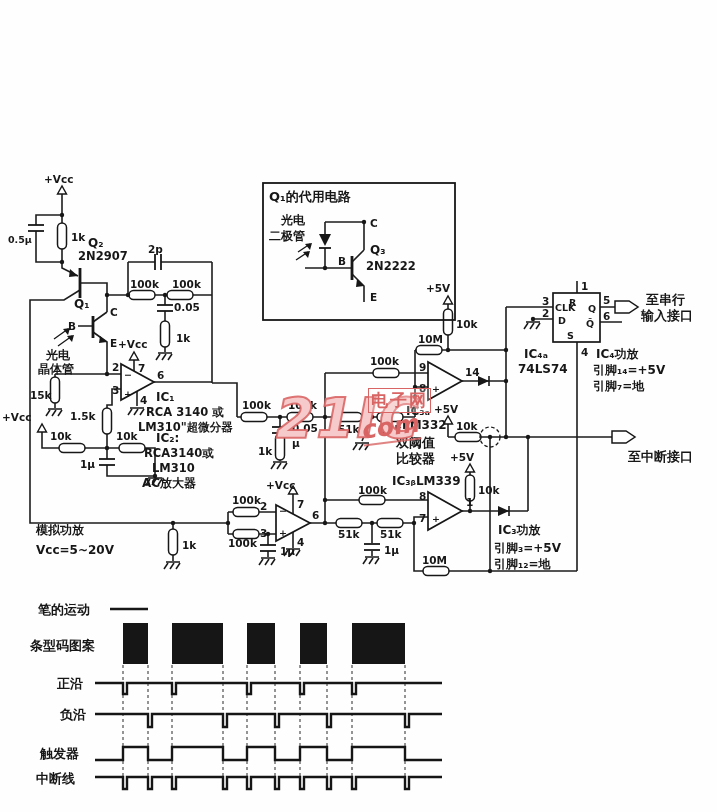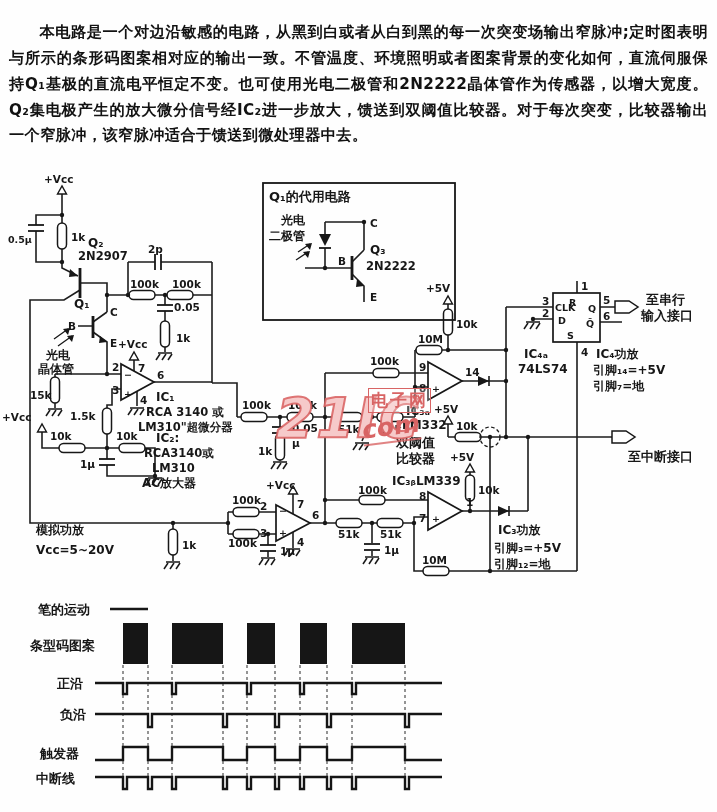--- a/index.html
+++ b/index.html
@@ -17,21 +17,20 @@
   .wm-net{position:absolute;left:92px;top:4px;font-size:17px;font-weight:700;color:#d86464;
           border:1.5px solid #d86464;padding:0 2px;letter-spacing:2px;background:rgba(255,255,255,.25);}
   .wm-com{position:absolute;left:86px;top:28px;font-size:25px;font-weight:700;font-style:italic;
           color:#d86464;transform:rotate(-7deg);border-bottom:2px solid rgba(216,100,100,.8);}
 </style>
 </head>
 <body>
 
 <div class="page">
 
-  <p class="intro">本电路是一个对边沿敏感的电路，从黑到白或者从白到黑的每一次突变场输出窄脉冲;定时图表明与所示的条形码图案相对应的输出一致。不管温度、环境照明或者图案背景的变化如何，直流伺服保持Q₁基极的直流电平恒定不变。也可使用光电二极管和2N2222晶体管作为传感器，以增大宽度。Q₂集电极产生的放大微分信号经IC₂进一步放大，馈送到双阈值比较器。对于每次突变，比较器输出一个窄脉冲，该窄脉冲适合于馈送到微处理器中去。</p>
 
   <svg width="717" height="812" viewBox="0 0 717 812">
     <defs>
       <g id="gnd" stroke="#171717" stroke-width="1.5">
         <line x1="-7" y1="0" x2="7" y2="0"></line>
         <line x1="-5" y1="1" x2="-9" y2="7"></line>
           <line x1="1" y1="1" x2="-3" y2="7"></line>
           <line x1="7" y1="1" x2="3" y2="7"></line>
       </g>
       <g id="pwr" stroke="#171717" stroke-width="1.4">

